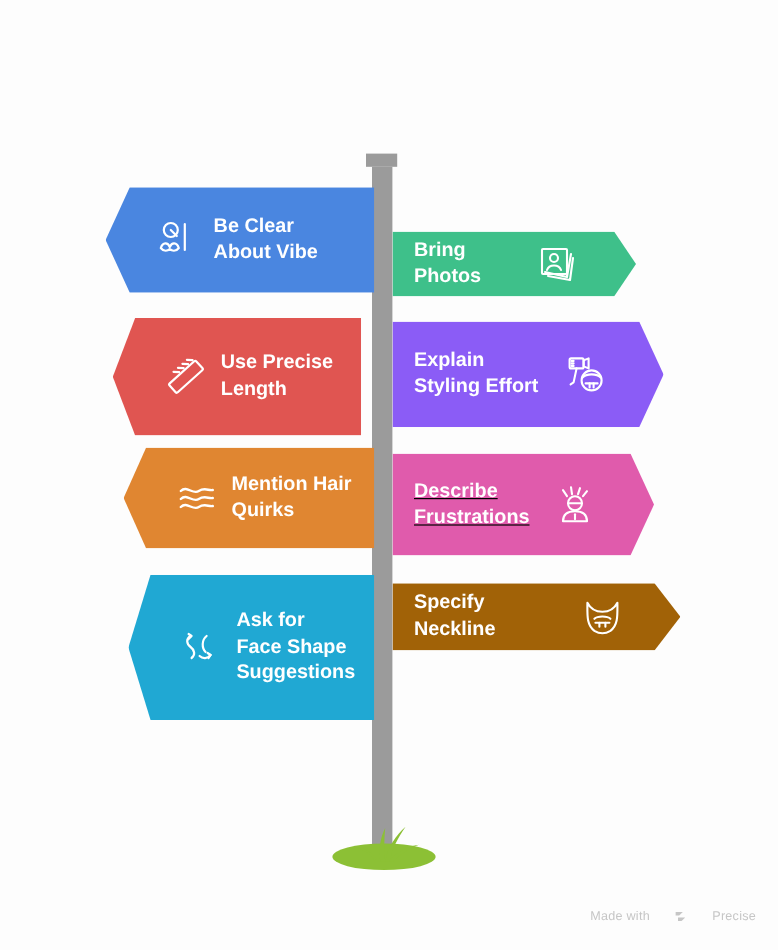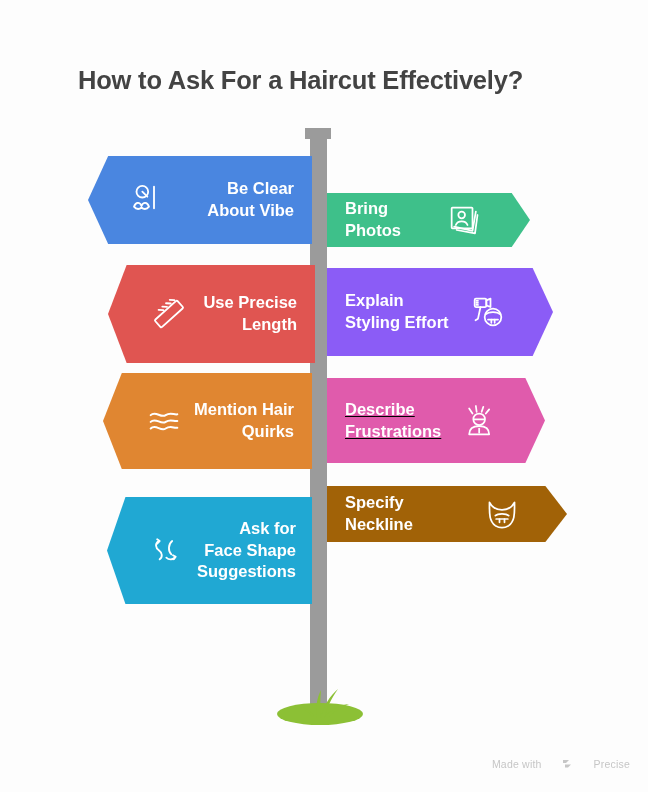--- a/index.html
+++ b/index.html
@@ -86,21 +86,20 @@
     padding-right: 44px;
     justify-content: center;
   }
   .sign-label {
     color: #ffffff;
     font-size: 16.5px;
     font-weight: bold;
     line-height: 1.32;
   }
   .sign-left .sign-label {
-    text-align: right;
     flex: 1 1 auto;
     order: 2;
     padding-left: 8px;
   }
   .sign-left .sign-icon {
     order: 1;
     flex: 0 0 auto;
   }
   .sign-right .sign-label {
     text-align: left;
@@ -128,23 +127,23 @@
   
   .shape-left {
     clip-path: polygon(0% 50%, 9% 0%, 100% 0%, 100% 100%, 9% 100%);
   }
   .shape-right {
     clip-path: polygon(0% 0%, 91% 0%, 100% 50%, 91% 100%, 0% 100%);
   }
 
   
   #sign-l1 { left: 88px;  top: 156px; width: 224px; height: 88px; }
-  #sign-l2 { left: 108px; top: 265px; width: 207px; height: 98px; }
-  #sign-l3 { left: 103px; top: 373px; width: 209px; height: 96px; }
-  #sign-l4 { left: 107px; top: 479px; width: 205px; height: 107px; margin-top: 18px; }
+  #sign-l2 { left: 94px; top: 265px; width: 207px; height: 98px; }
+  #sign-l3 { left: 103px; top: 373px; width: 209px; height: 84px; }
+  #sign-l4 { left: 107px; top: 479px; width: 205px; height: 121px; }
 
   #sign-r1 { left: 327px; top: 193px; width: 203px; height: 54px; }
   #sign-r2 { left: 327px; top: 268px; width: 226px; height: 88px; }
   #sign-r3 { left: 327px; top: 378px; width: 218px; height: 85px; text-decoration: underline; }
   #sign-r4 { left: 327px; top: 486px; width: 240px; height: 56px; }
 
   
   #watermark {
     position: absolute;
     right: 18px;
@@ -156,21 +155,20 @@
     color: #c6c6c6;
     letter-spacing: 0.2px;
   }
   #watermark svg { display: block; }
 </style>
 </head>
 <body style="background: rgb(253, 253, 253);">
 
 <div id="canvas">
 
-  <h1 id="page-title" style="color: rgb(67, 67, 67);">How to Ask For a Haircut Effectively?</h1>
 
   <div id="signpost">
     <div class="post-cap" style="background: rgb(155, 155, 155);"></div>
     <div class="post-pole" style="background: rgb(155, 155, 155);"></div>
     <div class="post-base-ellipse" style="background: rgb(140, 192, 53);"></div>
     <svg style="position:absolute; left:290px; top:676px;" width="80" height="45" viewBox="0 0 80 45">
       <path d="M27 42 C25 32 27 22 31 14 C30 24 30 34 31 42 Z" fill="#8cc035"></path>
       <path d="M31 42 C33 30 40 20 48 13 C41 23 36 33 35 42 Z" fill="#8cc035"></path>
       <path d="M34 42 C40 34 50 29 59 28 C50 32 42 37 38 42 Z" fill="#8cc035"></path>
       <path d="M24 40 C20 34 14 31 7 30 C15 33 20 37 22 41 Z" fill="#8cc035"></path>

